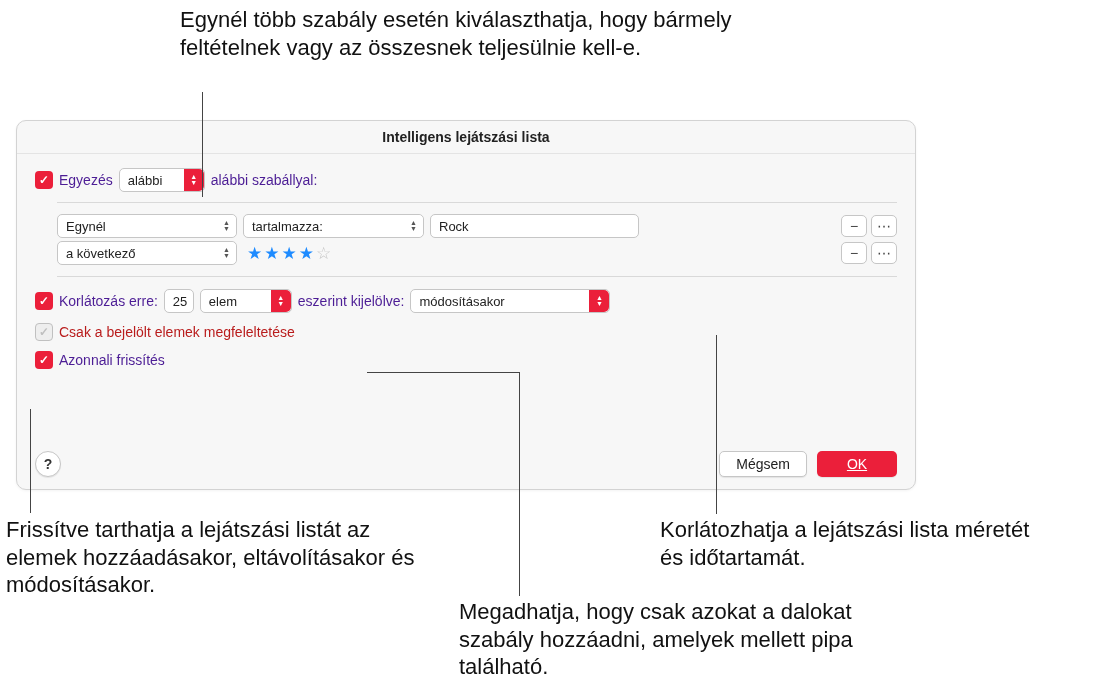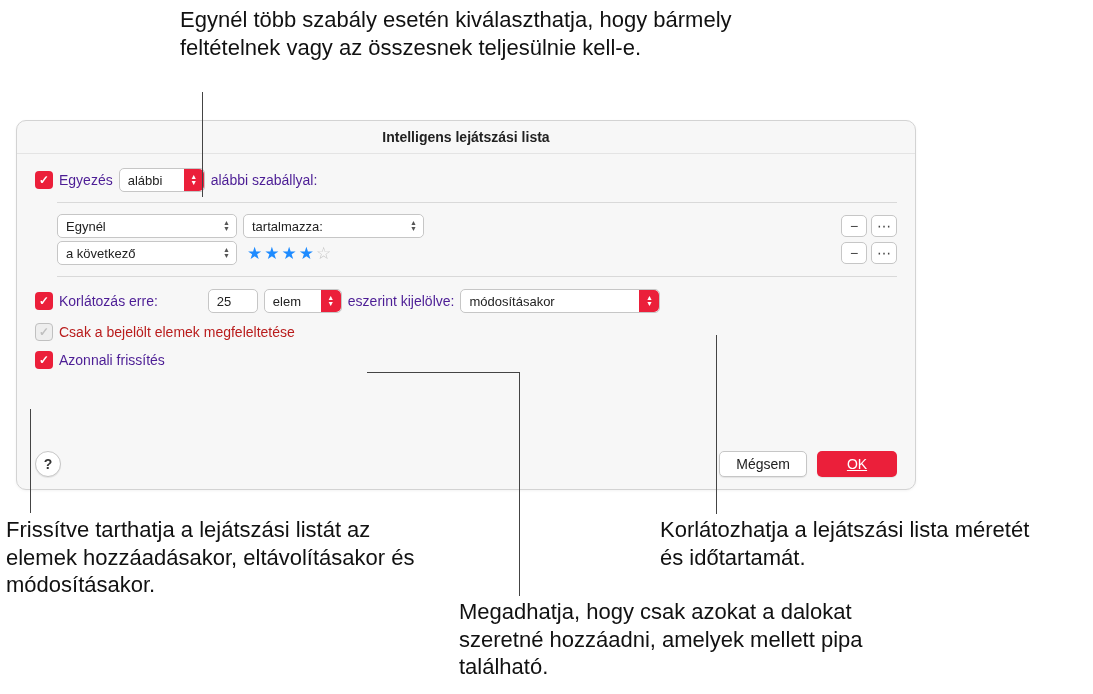--- a/index.html
+++ b/index.html
@@ -199,21 +199,21 @@
   .leader {
     position: absolute;
     background: #444;
   }
 </style>
 </head>
 <body>
 
 <div class="callout" style="left:180px; top:6px; width:560px;">Egynél több szabály esetén kiválaszthatja, hogy bármely feltételnek vagy az összesnek teljesülnie kell-e.</div>
 <div class="callout" style="left:660px; top:516px; width:380px;">Korlátozhatja a lejátszási lista méretét és időtartamát.</div>
-<div class="callout" style="left:459px; top:598px; width:420px;">Megadhatja, hogy csak azokat a dalokat szeretné hozzáadni, amelyek mellett pipa található.</div>
+<div class="callout" style="left:459px; top:598px; width:420px;">Megadhatja, hogy csak azokat a dalokat szabály hozzáadni, amelyek mellett pipa található.</div>
 <div class="callout" style="left:6px; top:516px; width:420px;">Frissítve tarthatja a lejátszási listát az elemek hozzáadásakor, eltávolításakor és módosításakor.</div>
 
 <div class="dialog">
   <div class="dialog-title">Intelligens lejátszási lista</div>
   <div class="dialog-body">
 
     <div class="row">
       <div class="checkbox checked"></div>
       <span class="label">Egyezés</span>
       <div class="select" style="width:86px;">
@@ -236,20 +236,23 @@
               <span>▼</span>
             </span>
         </div>
         <div class="select gray">
           <span>tartalmazza:</span>
           <span class="arrows">
               <span>▲</span>
               <span>▼</span>
             </span>
         </div>
+        <div class="rule-value">
+          <span>Rock</span>
+        </div>
         <div class="rule-spacer"></div>
         <div class="rule-actions">
           <div class="rule-btn">
               <span>−</span>
             </div>
           <div class="rule-btn">
               <span>⋯</span>
             </div>
         </div>
       </div>
@@ -272,24 +275,24 @@
               <span>⋯</span>
             </div>
         </div>
       </div>
 
     </div>
 
     <div class="row">
       <div class="checkbox checked"></div>
       <span class="label">Korlátozás erre:</span>
-      <div class="textbox" style="width:50px;margin-left:44px;">
+      <div class="textbox" style="width:30px;">
         <span>25</span>
       </div>
-      <div class="select" style="width:78px;">
+      <div class="select" style="width:92px;">
         <span>elem</span>
         <span class="arrows">
             <span>▲</span>
             <span>▼</span>
           </span>
       </div>
       <span class="label">eszerint kijelölve:</span>
       <div class="select" style="width:200px;">
         <span>módosításakor</span>
         <span class="arrows">

